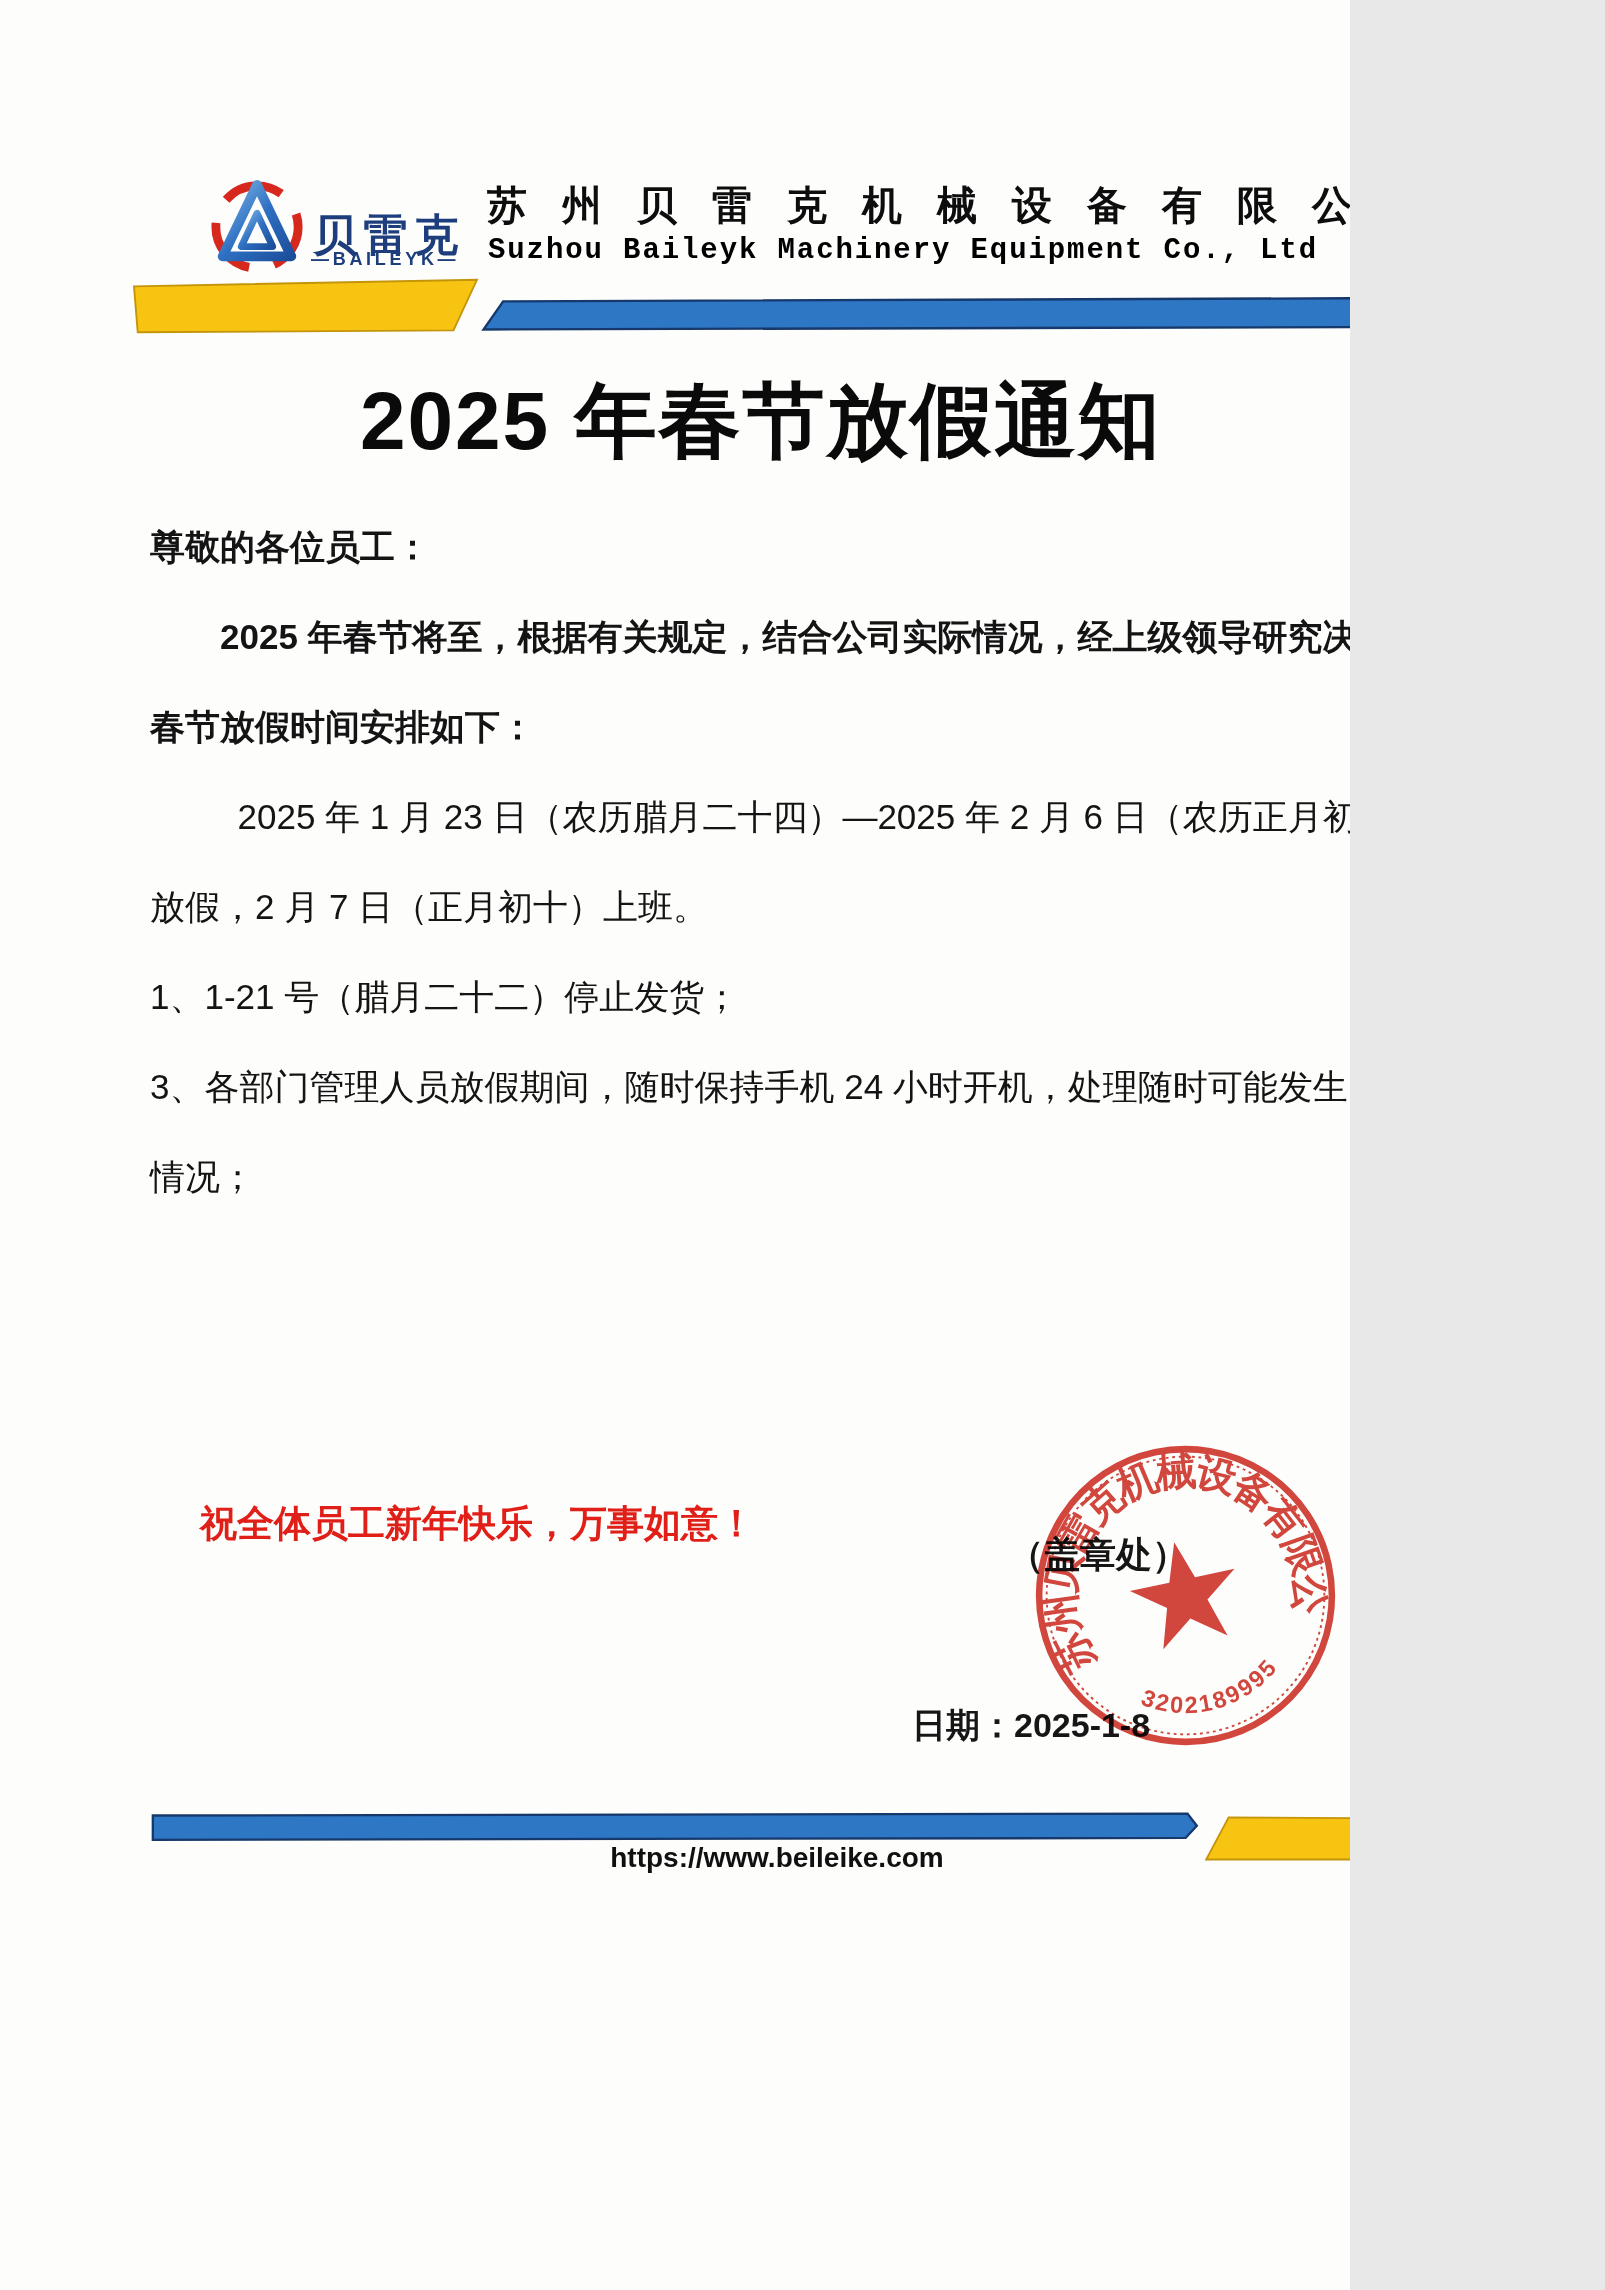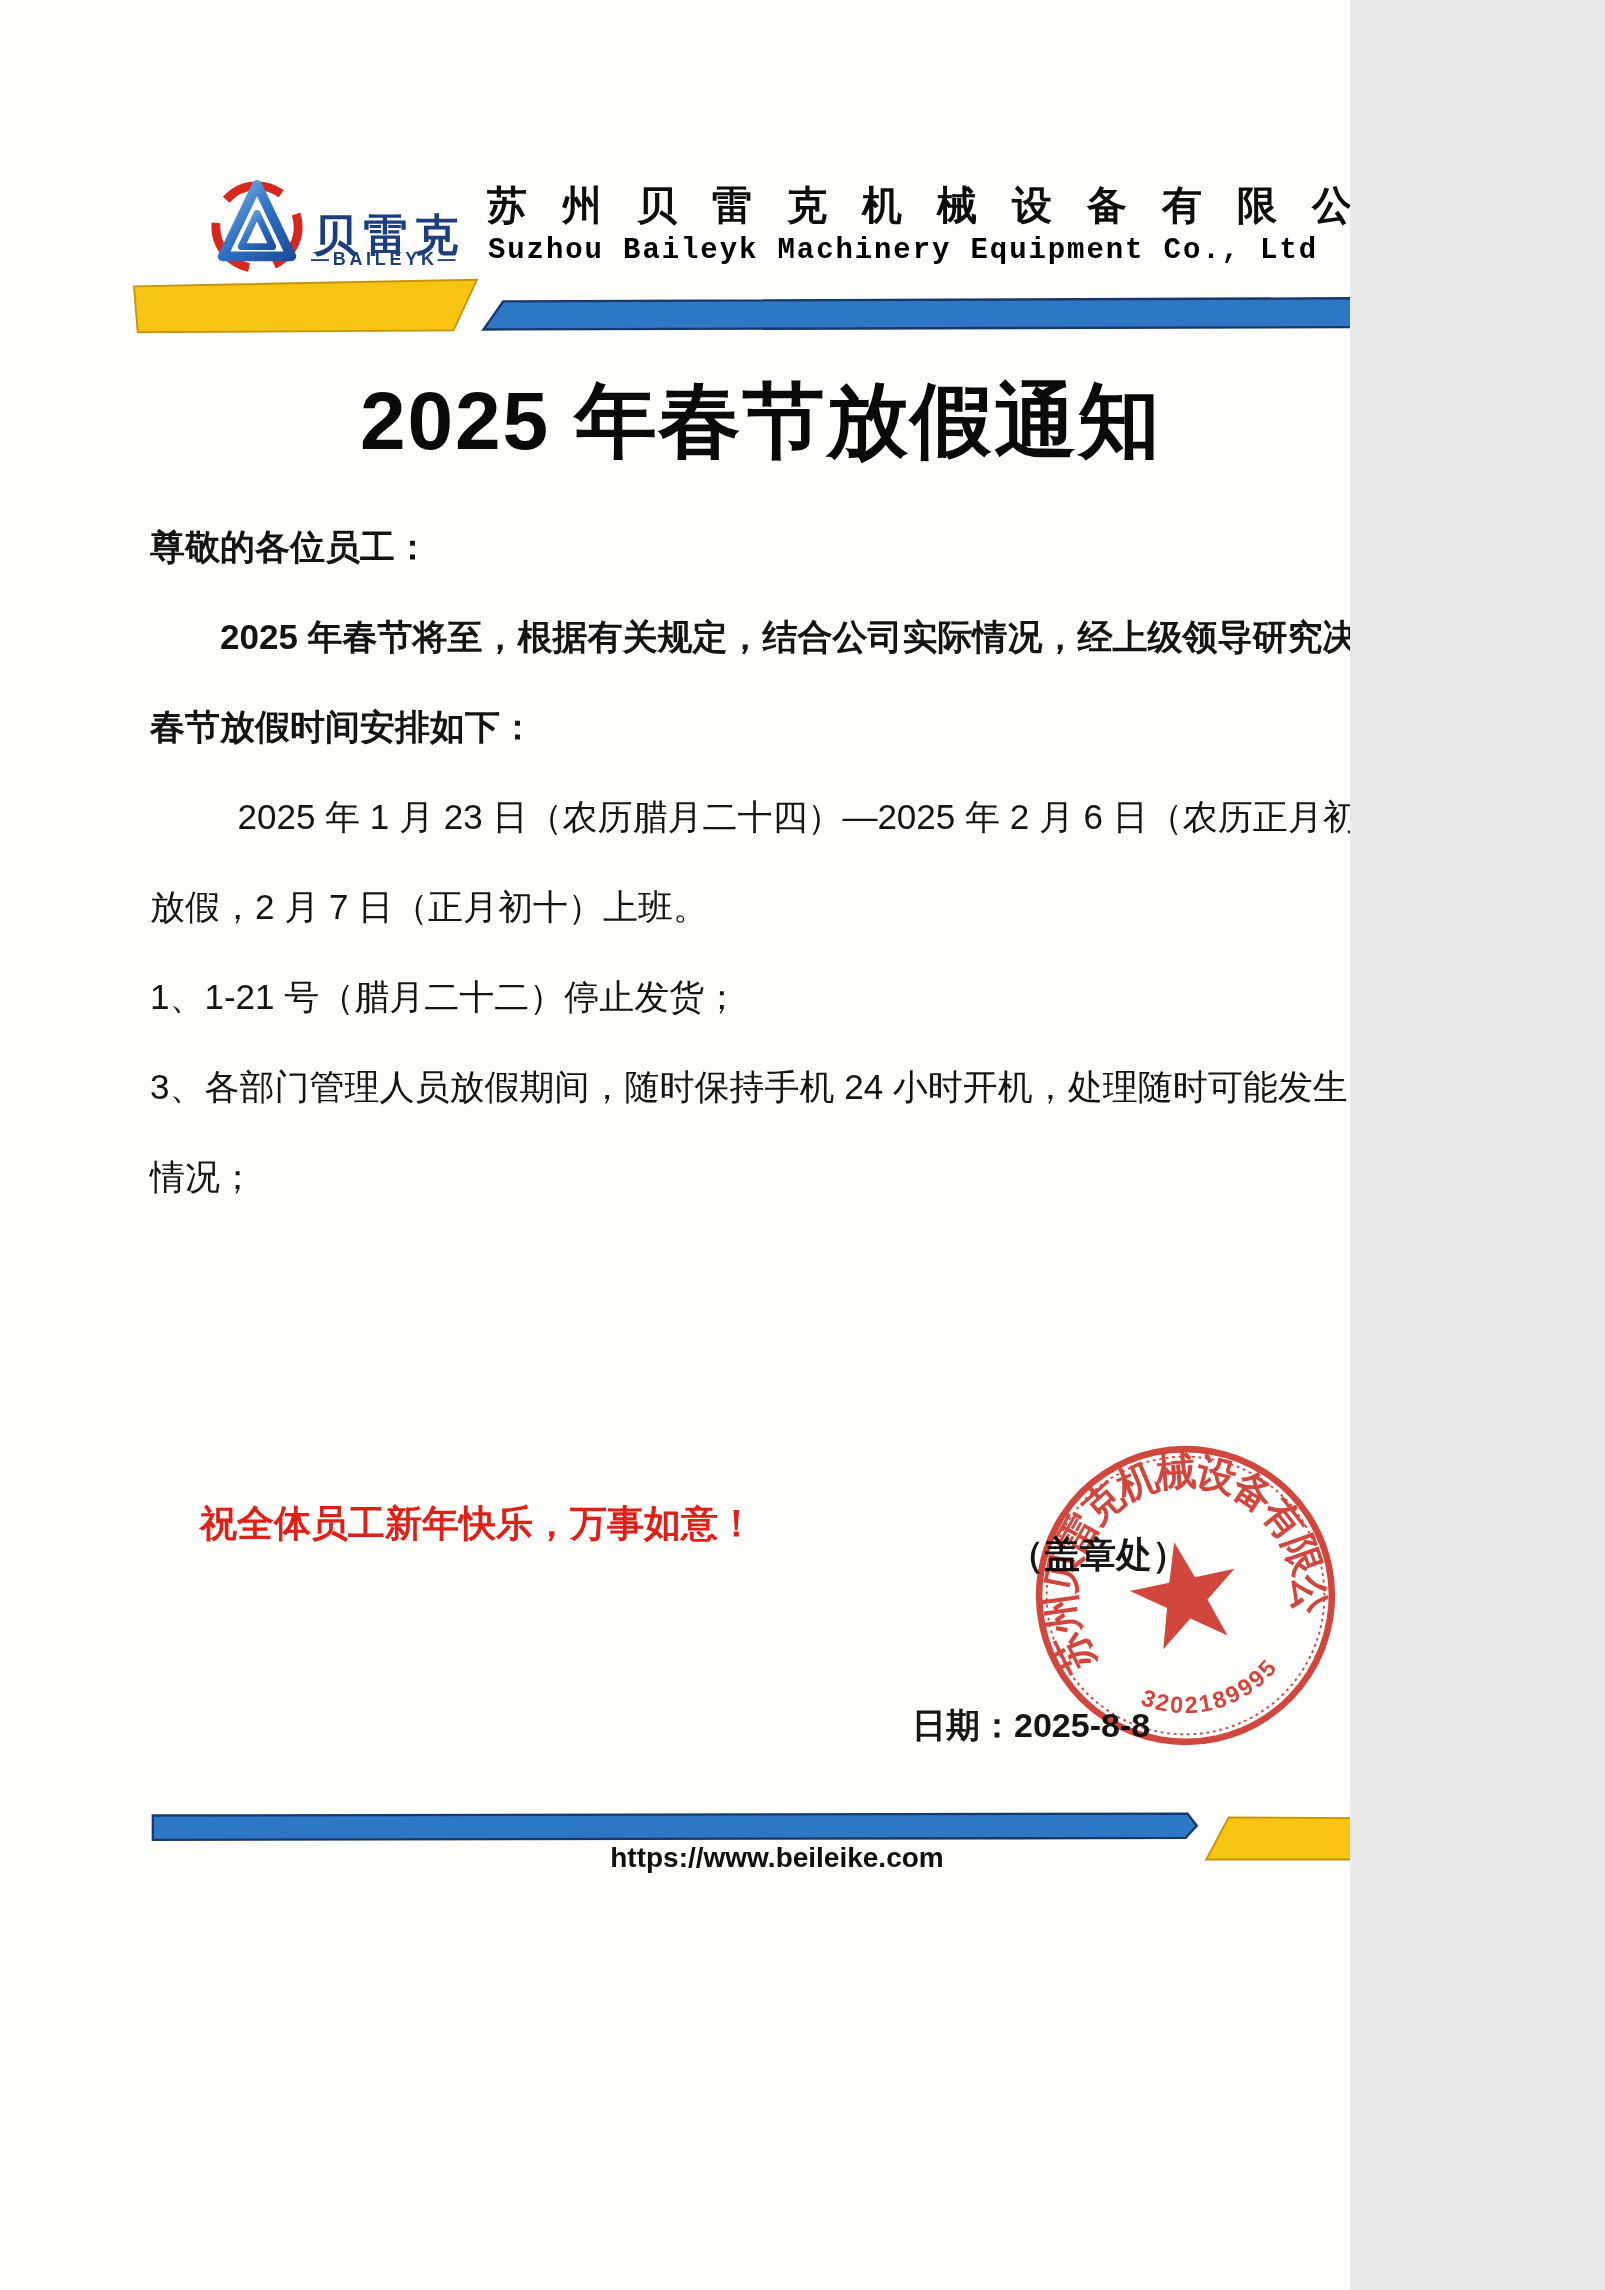--- a/index.html
+++ b/index.html
@@ -112,21 +112,21 @@
     <p class="p-red">2025 年 1 月 23 日（农历腊月二十四）—2025 年 2 月 6 日（农历正月初九）
 放假，2 月 7 日（正月初十）上班。</p>
     <p class="p-list">1、1-21 号（腊月二十二）停止发货；</p>
     <p class="p-list">3、各部门管理人员放假期间，随时保持手机 24 小时开机，处理随时可能发生的
 情况；</p>
   </div>
 
   <div class="blessing">祝全体员工新年快乐，万事如意！</div>
 
   <div class="seal-label">（盖章处）</div>
-  <div class="date-line">日期：2025-8-8</div>
+  <div class="date-line">日期：2025-1-8</div>
 
   <svg class="stamp" viewBox="0 0 340 340">
     <defs>
       <path id="sealTopArc" d="M63,220 A118,118 0 1 1 277,220" fill="none"></path>
       <path id="sealBottomArc" d="M92,268 A125,125 0 0 0 248,268" fill="none"></path>
     </defs>
     <circle cx="170" cy="170" r="156" fill="none" stroke="#cf3127" stroke-width="7"></circle>
     <circle cx="170" cy="170" r="148" fill="none" stroke="#cf3127" stroke-width="2" stroke-dasharray="3 4"></circle>
     <polygon points="170,112 184,153 227,153 192,179 205,221 170,195 135,221 148,179 113,153 156,153" fill="#cf3127"></polygon>
     <text font-size="42" font-weight="700" fill="#cf3127" font-family="Liberation Sans, sans-serif">

